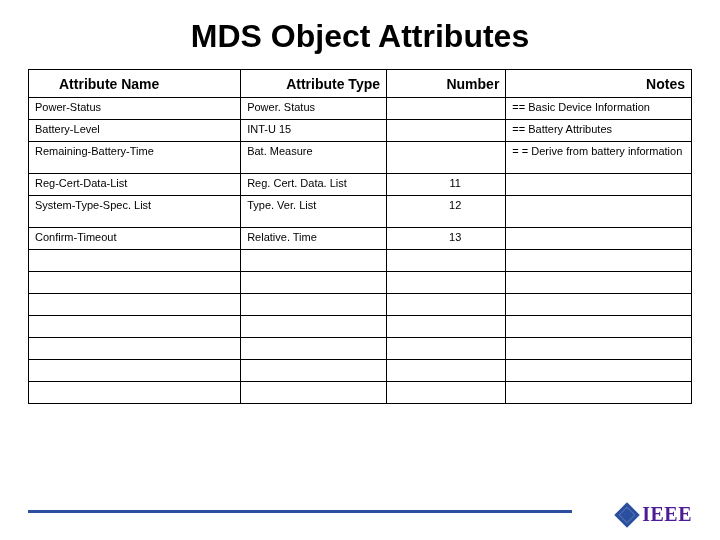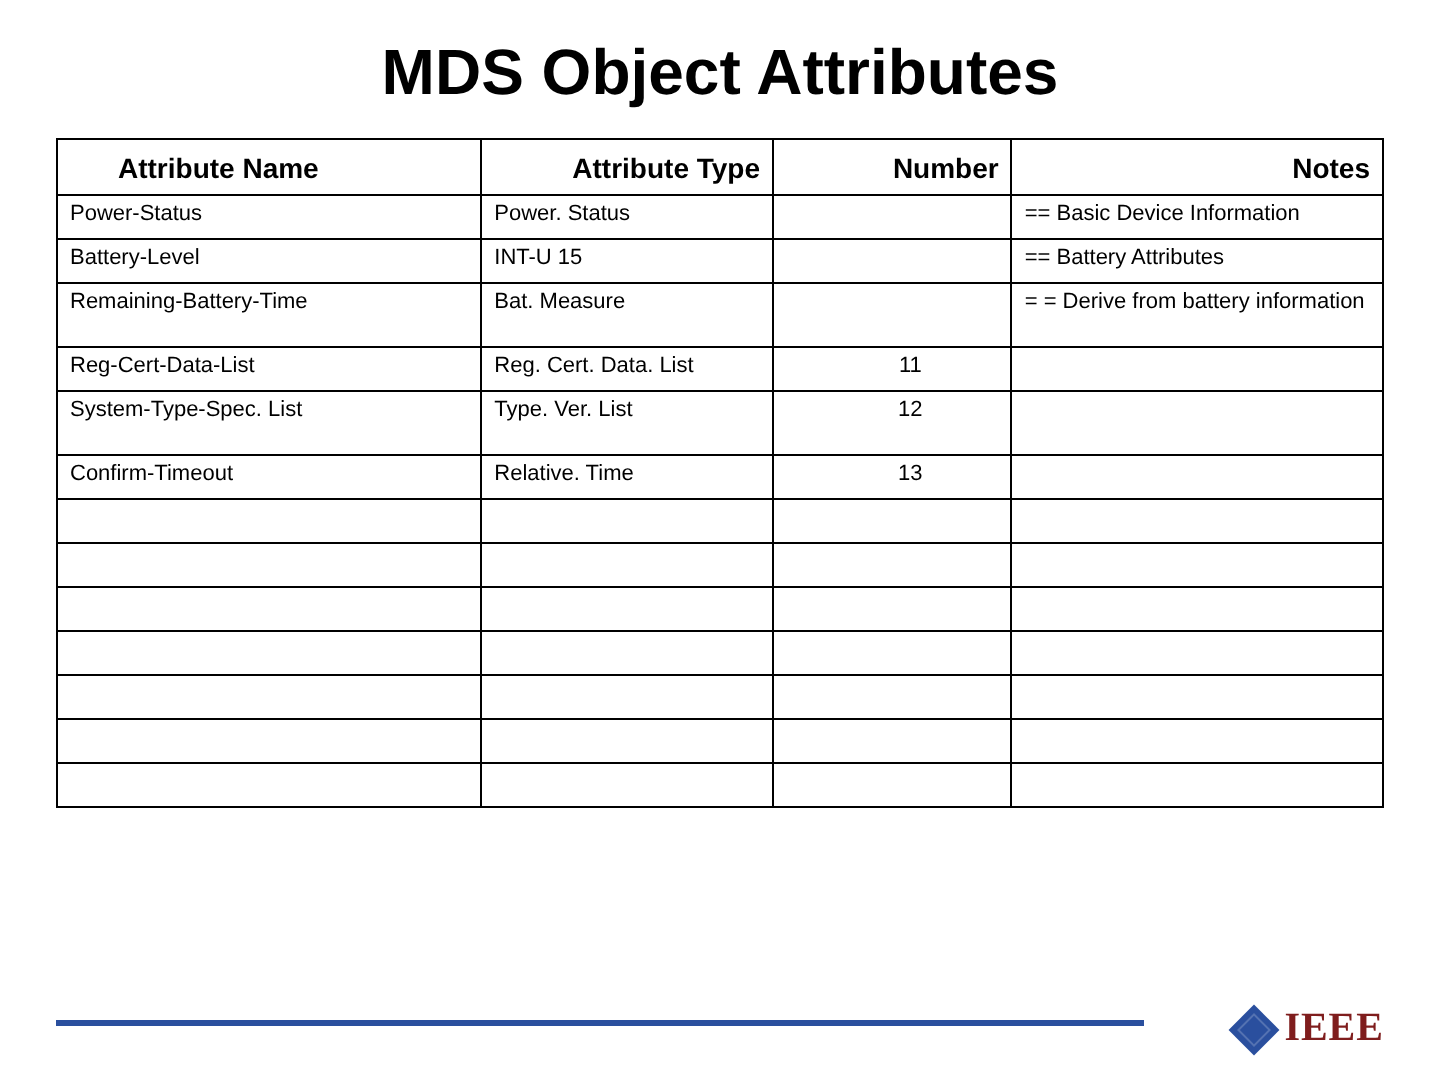--- a/index.html
+++ b/index.html
@@ -84,21 +84,21 @@
     content: "";
     position: absolute;
     inset: 3px;
     border: 1px solid #fff;
     opacity: .2;
   }
   .logo-text {
     font-family: "Times New Roman", serif;
     font-weight: bold;
     font-size: 20px;
-    color: #7f1d1d;
+    color: #4c1d95;
     letter-spacing: 0.5px;
   }
 </style>
 </head>
 <body>
 
 <div class="title">MDS Object Attributes</div>
 
 <div class="table-wrap">
   <table>

